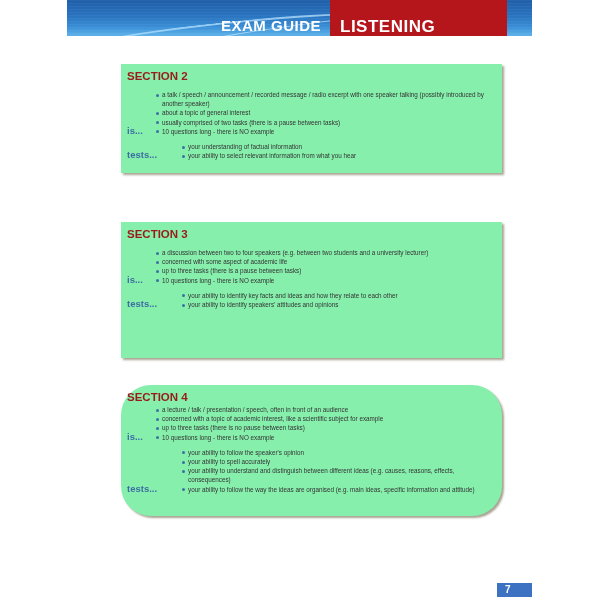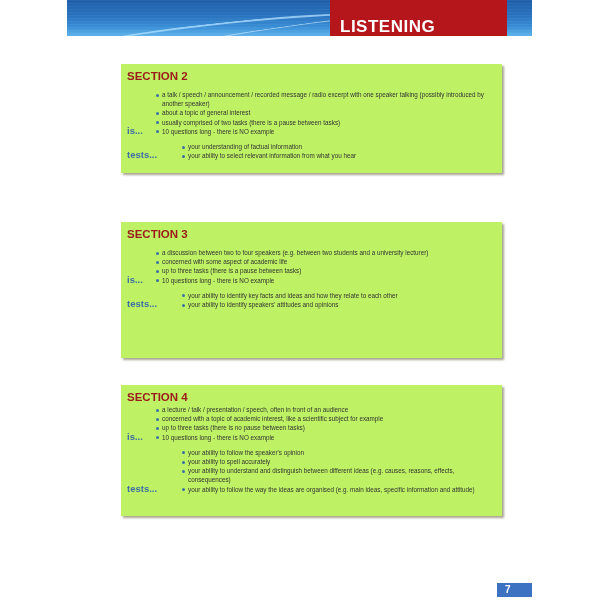--- a/index.html
+++ b/index.html
@@ -29,21 +29,21 @@
   .banner .exam-guide {
     position: absolute; left: 154px; top: 17px; color: #ffffff; font-weight: bold;
     font-size: 15px; letter-spacing: 0.5px;
   }
   .banner .section-tab {
     position: absolute; left: 263px; top: 0; width: 177px; height: 38px;
     background: #b5161b; color: #ffffff; font-weight: bold; font-size: 17px;
     letter-spacing: 0.5px; box-sizing: border-box; padding: 17px 0 0 10px;
   }
   .card {
-    position: absolute; left: 121px; width: 381px; background: #bef264;
+    position: absolute; left: 121px; width: 381px; background: #86efac;
     box-shadow: 2px 2px 2px rgba(100,90,60,0.55);
     box-sizing: border-box; padding: 6px 8px 0 6px;
   }
   .card-title { color: #9b1a1a; font-weight: bold; font-size: 11.5px; margin: 0 0 8px 0; }
   .row { display: flex; align-items: flex-end; }
   .lbl { color: #3d6fa3; font-weight: bold; font-size: 9.5px; flex: 0 0 auto; }
   .lbl.is { width: 28px; }
   .lbl.tests { width: 54px; }
   ul { list-style: none; margin: 0; padding: 0; flex: 1; }
   li { font-size: 6.3px; color: #333; line-height: 9.2px; padding-left: 7px; position: relative; }
@@ -57,20 +57,21 @@
     box-sizing: border-box; padding: 1px 0 0 8px;
   }
 </style>
 </head>
 <body>
 
 <div class="banner">
   <div class="stripes"></div>
   <div class="swoosh"></div>
   <div class="swoosh2"></div>
+  <div class="exam-guide">EXAM GUIDE</div>
   <div class="section-tab">LISTENING SECTION</div>
 </div>
 
 <div class="card" style="top:64px; height:109px;">
   <div class="card-title">SECTION 2</div>
   <div class="row">
     <span class="lbl is">is...</span>
     <ul>
       <li>a talk / speech / announcement / recorded message / radio excerpt with one speaker talking (possibly introduced by another speaker)</li>
       <li>about a topic of general interest</li>
@@ -100,21 +101,21 @@
   </div>
   <div class="row" style="margin-top:6px;">
     <span class="lbl tests">tests...</span>
     <ul>
       <li>your ability to identify key facts and ideas and how they relate to each other</li>
       <li>your ability to identify speakers' attitudes and opinions</li>
     </ul>
   </div>
 </div>
 
-<div class="card" style="top:385px; height:131px;">
+<div class="card" style="top:385px; height:131px;border-radius:30px;">
   <div class="card-title" style="margin-bottom:2px;">SECTION 4</div>
   <div class="row">
     <span class="lbl is">is...</span>
     <ul>
       <li>a lecture / talk / presentation / speech, often in front of an audience</li>
       <li>concerned with a topic of academic interest, like a scientific subject for example</li>
       <li>up to three tasks (there is no pause between tasks)</li>
       <li>10 questions long - there is NO example</li>
     </ul>
   </div>

